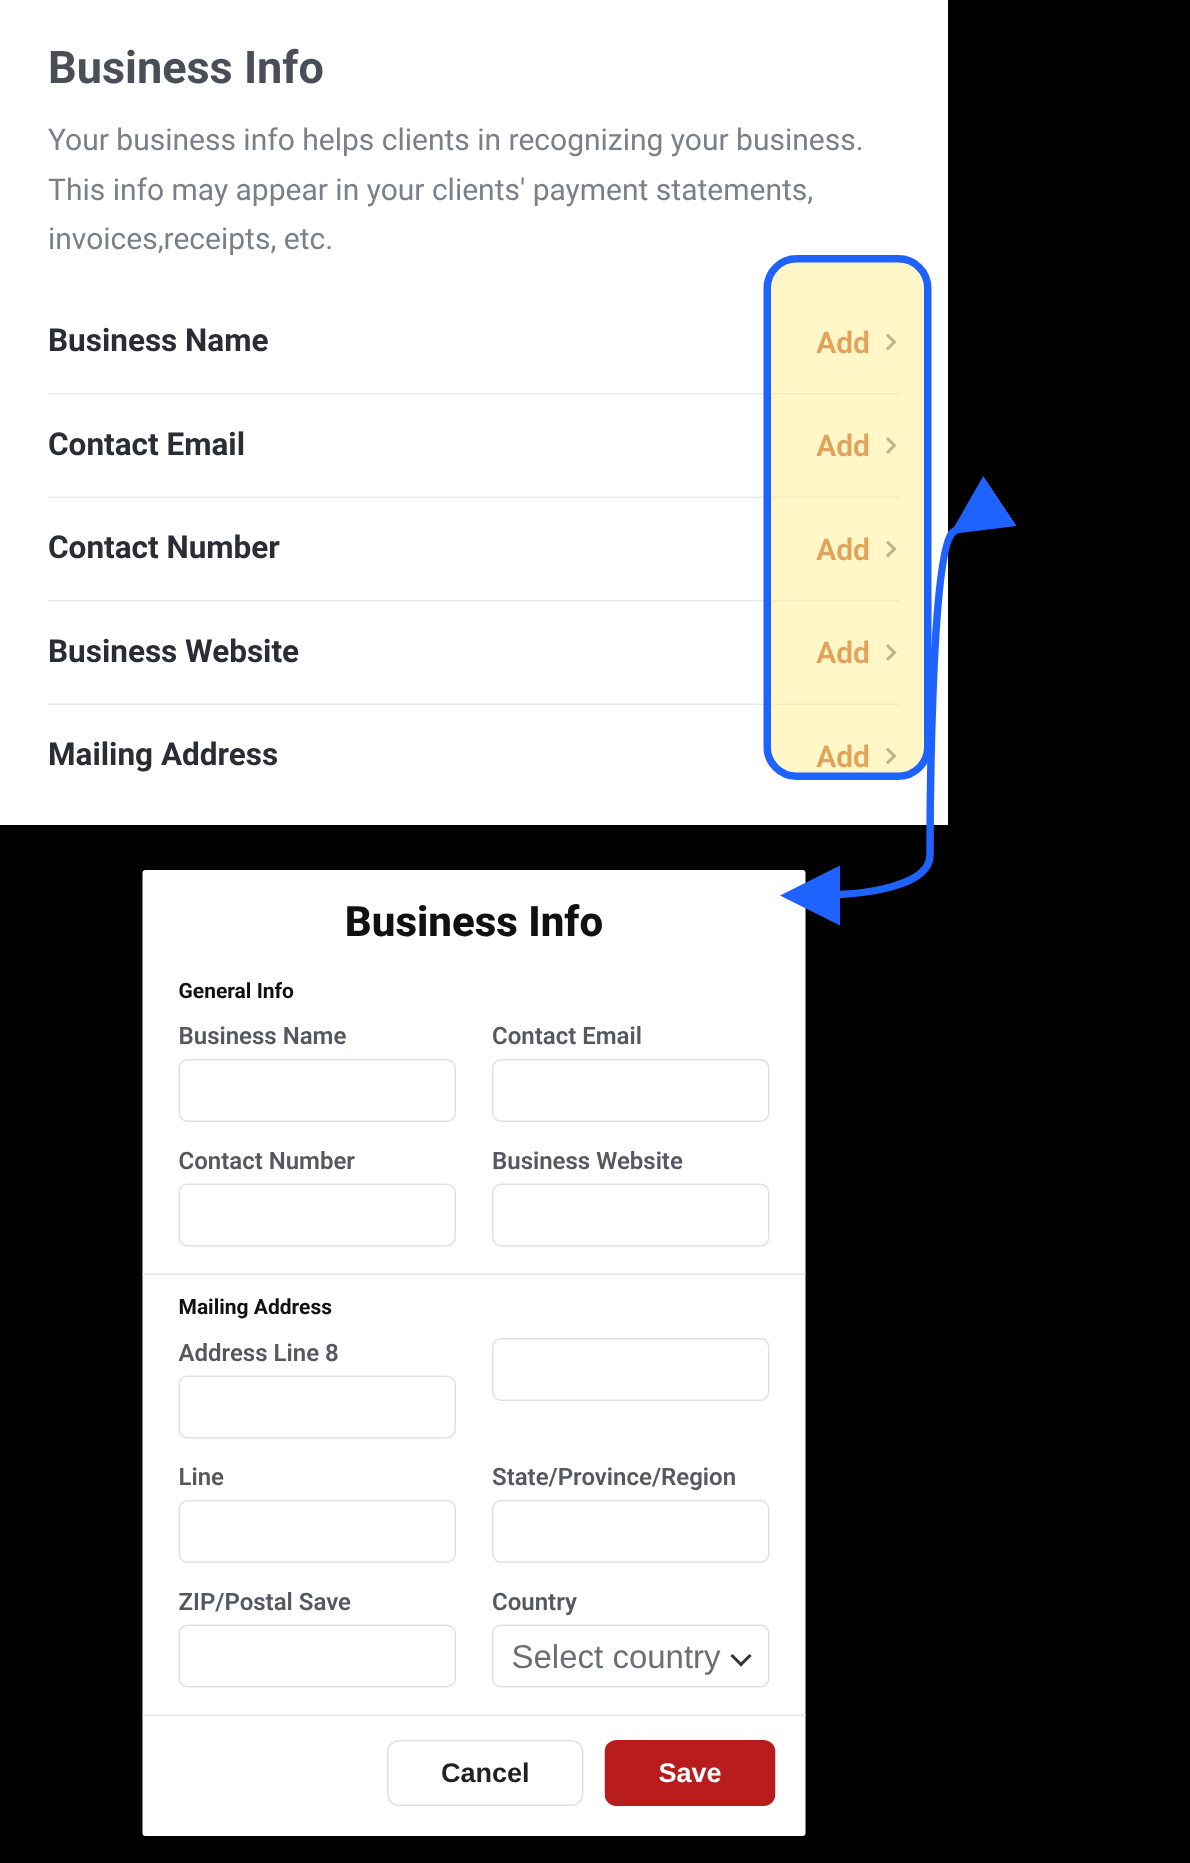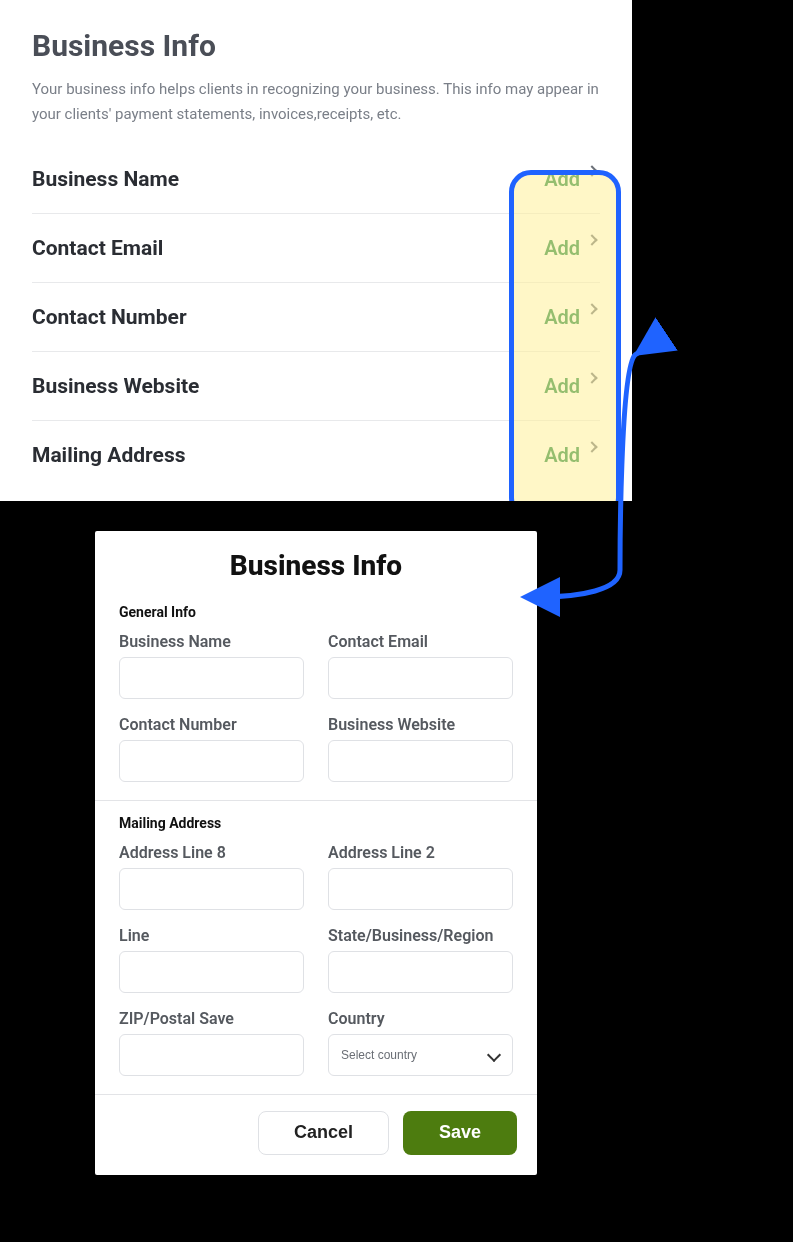--- a/index.html
+++ b/index.html
@@ -15,45 +15,46 @@
     padding: 28px 32px 12px 32px;
     position: relative;
   }
   .top-title {
     font-size: 30px;
     font-weight: 700;
     color: #4a4e57;
     margin-bottom: 14px;
   }
   .top-desc {
-    font-size: 15px;
+    font-size: 20px;
     line-height: 1.65;
     color: #7a7f88;
     margin-bottom: 18px;
   }
   .row-list { }
   .info-row {
     display: flex;
     justify-content: space-between;
     align-items: center;
     padding: 22px 0;
     border-bottom: 1px solid #e8e9eb;
   }
   .info-row:last-child { border-bottom: none; }
   .info-row-label {
     font-size: 21px;
     font-weight: 700;
     color: #2a2d33;
   }
   .info-row-action {
     display: flex;
+    align-items: center;
     gap: 8px;
     font-size: 20px;
     font-weight: 600;
-    color: #15803d;
+    color: #c2410c;
     cursor: pointer;
     padding-right: 4px;
   }
   .chevron {
     width: 8px;
     height: 8px;
     border-right: 2.5px solid #6b7078;
     border-bottom: 2.5px solid #6b7078;
     transform: rotate(-45deg);
     display: inline-block;
@@ -135,21 +136,21 @@
     font-size: 16px;
     color: #333;
   }
   .select-wrap {
     position: relative;
   }
   .select-input {
     appearance: none;
     color: #6a6e75;
     cursor: pointer;
-    font-size: 12px;
+    font-size: 22px;
   }
   .select-caret {
     position: absolute;
     right: 14px;
     top: 16px;
     width: 10px;
     height: 10px;
     border-right: 2.5px solid #333;
     border-bottom: 2.5px solid #333;
     transform: rotate(45deg);
@@ -170,21 +171,21 @@
     border-radius: 8px;
     cursor: pointer;
     border: 1px solid transparent;
   }
   .btn-cancel {
     background: #fff;
     border: 1px solid #dfe1e5;
     color: #222;
   }
   .btn-save {
-    background: #4d7c0f;
+    background: #b91c1c;
     color: #fff;
   }
 
   .wrap {
     position: relative;
     width: 632px;
   }
 </style>
 </head>
 <body>
@@ -263,29 +264,28 @@
       </div>
 
       <div class="section">
         <div class="section-title">Mailing Address</div>
         <div class="grid2">
           <div>
             <label class="field-label">Address Line 8</label>
             <input class="text-input" type="text" value="" style="">
           </div>
           <div>
-            <label class="field-label">Address Line 2</label>
             <input class="text-input" type="text" value="" style="">
           </div>
           <div>
             <label class="field-label">Line</label>
             <input class="text-input" type="text" value="" style="">
           </div>
           <div>
-            <label class="field-label">State/Business/Region</label>
+            <label class="field-label">State/Province/Region</label>
             <input class="text-input" type="text" value="" style="">
           </div>
           <div>
             <label class="field-label">ZIP/Postal Save</label>
             <input class="text-input" type="text" value="" style="">
           </div>
           <div>
             <label class="field-label">Country</label>
             <div class="select-wrap">
               <select class="select-input">

